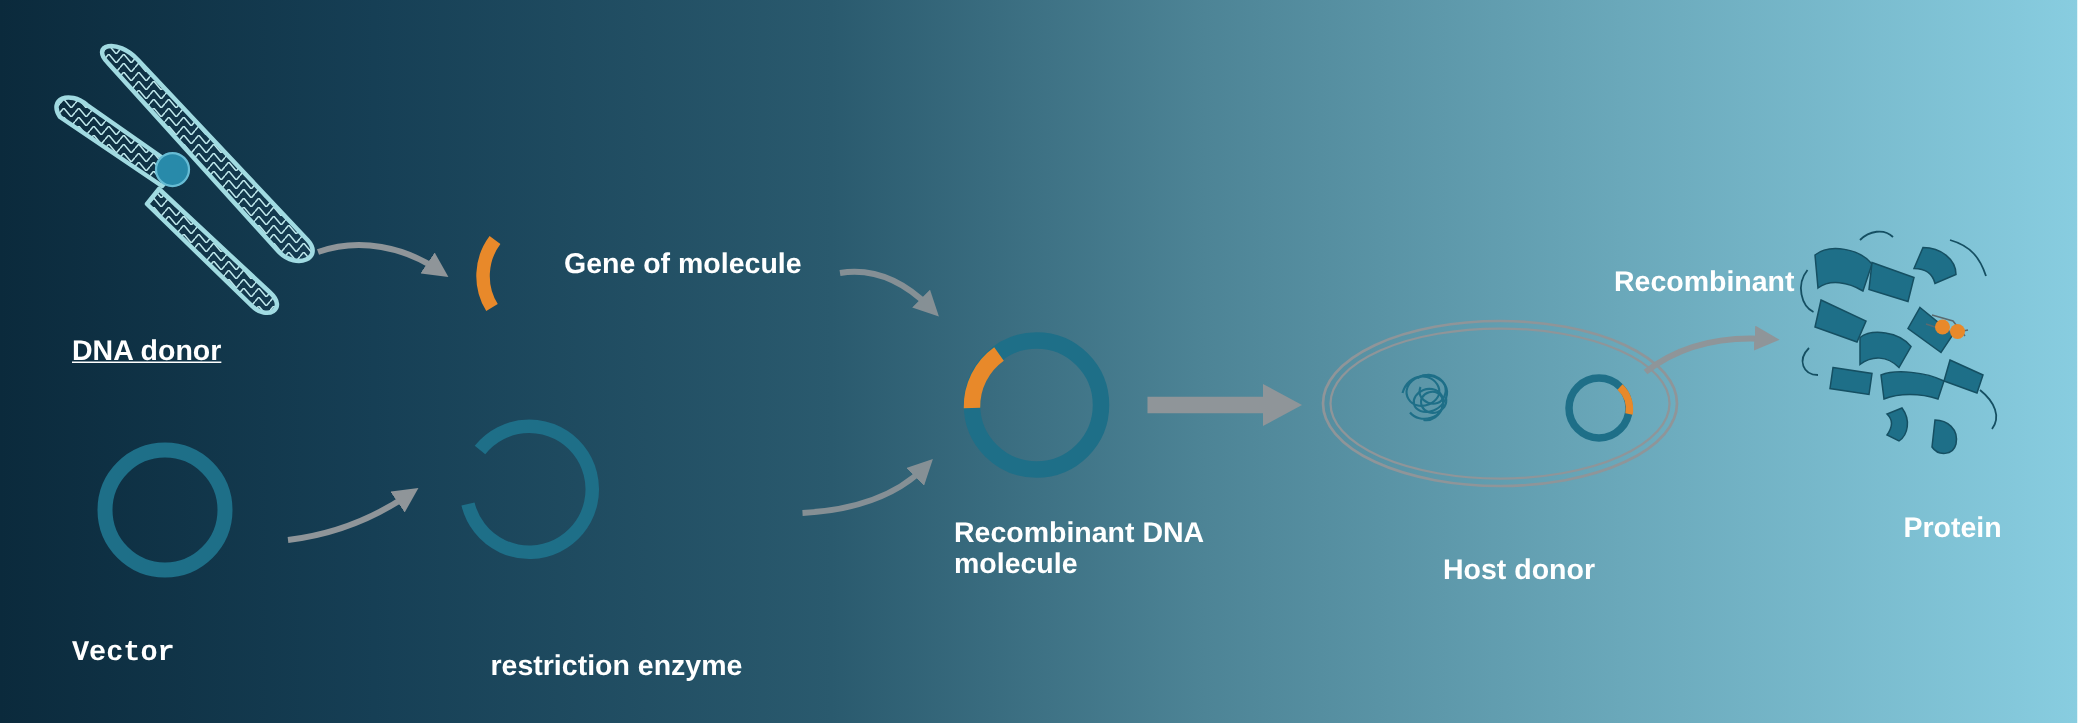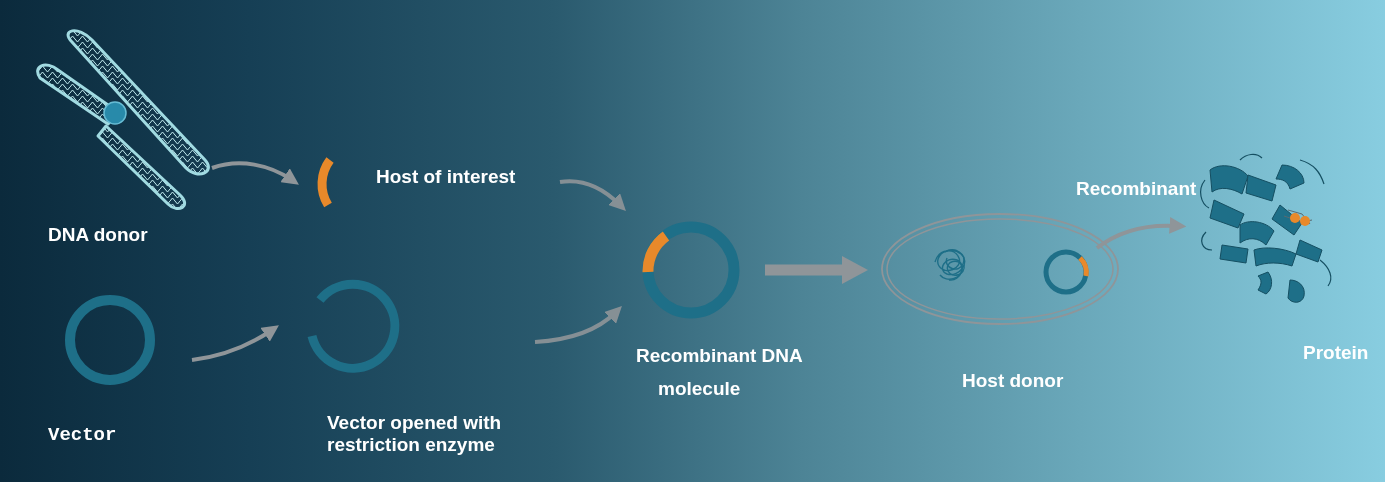--- a/index.html
+++ b/index.html
@@ -99,24 +99,23 @@
       </g>
       <g stroke="#5a6a70" stroke-width="1" fill="none">
         <path d="M1288,210 l14,4 l8,10"></path>
         <path d="M1284,216 l18,6 l10,-2"></path>
       </g>
       <circle cx="1295" cy="218" r="5" fill="#e8892a"></circle>
       <circle cx="1305" cy="221" r="5" fill="#e8892a"></circle>
     </g>
   </svg>
 
-  <div class="label" style="left:48px;top:224px;">DNA donor</div>
-  <div class="label" style="left:376px;top:166px;">Host of interest</div>
+  <div class="label" style="left:48px;top:224px;text-decoration:underline;">DNA donor</div>
+  <div class="label" style="left:376px;top:166px;">Gene of molecule</div>
   <div class="label" style="left:48px;top:424px;font-family:Liberation Mono, monospace;">Vector</div>
-  <div class="label" style="left:327px;top:412px;">Vector opened with</div>
   <div class="label" style="left:327px;top:434px;">restriction enzyme</div>
   <div class="label" style="left:636px;top:345px;">Recombinant DNA</div>
-  <div class="label" style="left:658px;top:366px;margin-top:12px;">molecule</div>
+  <div class="label" style="left:636px;top:366px;">molecule</div>
   <div class="label" style="left:962px;top:370px;">Host donor</div>
   <div class="label" style="left:1076px;top:178px;">Recombinant</div>
-  <div class="label" style="left:1269px;top:342px;margin-left:34px;">Protein</div>
+  <div class="label" style="left:1269px;top:342px;">Protein</div>
 
 </div>
 
 </body></html>

